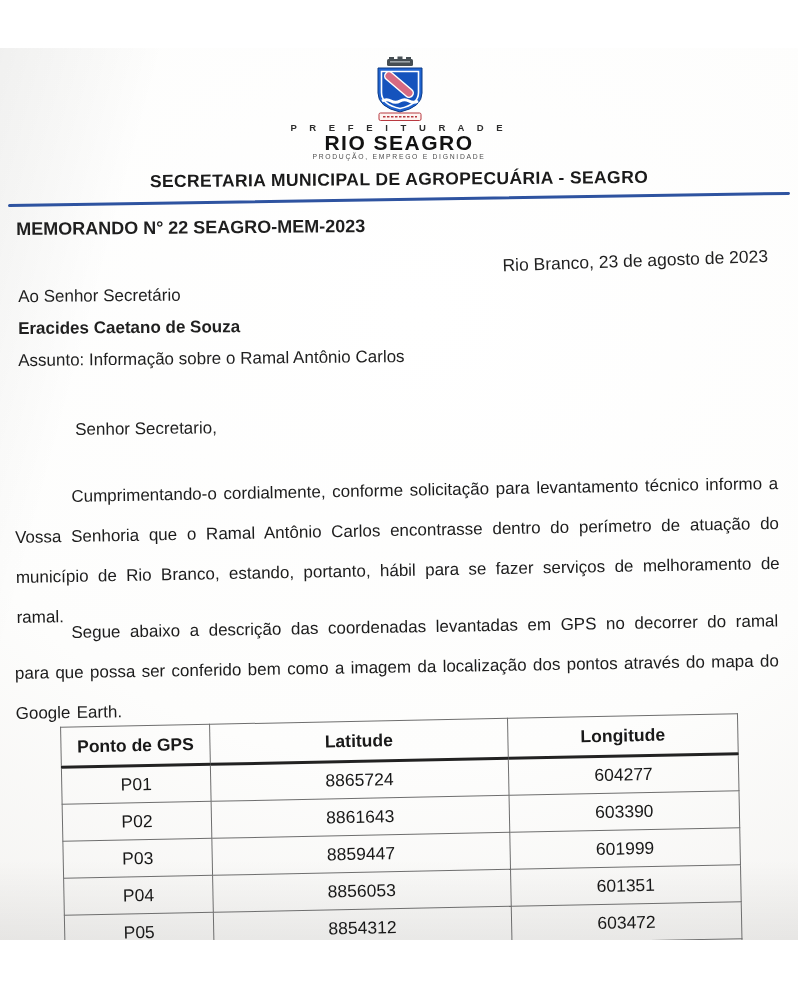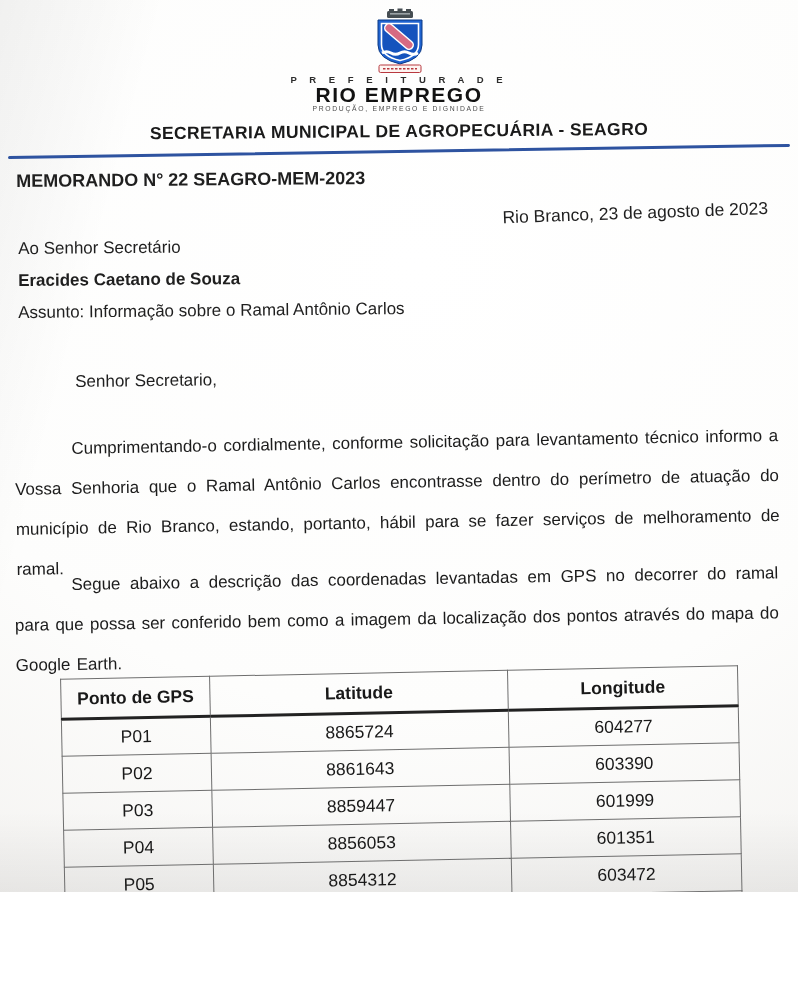--- a/index.html
+++ b/index.html
@@ -7,20 +7,21 @@
   body{
     font-family:"Liberation Sans","DejaVu Sans",sans-serif;
     color:#1f1f1f;
   }
   .page{
     position:relative; width:798px; height:892px; overflow:hidden;
     background:
       linear-gradient(105deg, rgba(0,0,0,0.05), rgba(0,0,0,0) 16%),
       linear-gradient(0deg, rgba(0,0,0,0.06), rgba(0,0,0,0) 9%),
       radial-gradient(130% 100% at 52% 30%, #ffffff 0%, #fdfdfc 50%, #f4f3f1 82%, #eae9e6 100%);
+    margin-top: 48px;
   }
   .abs{ position:absolute; }
 
   
   .crest{ left:362px; top:8px; width:76px; height:66px; }
   .brand{ left:0; right:0; top:74px; text-align:center; }
   .brand-pre{ font-size:9.5px; letter-spacing:5px; font-weight:600; color:#2d2d2d; }
   .brand-title{ font-size:21px; font-weight:800; letter-spacing:1.5px; color:#121212; line-height:19px; }
   .brand-tag{ font-size:6.8px; letter-spacing:1.7px; color:#4c4c4c; margin-top:1px; }
 
@@ -82,21 +83,21 @@
     <path d="M20,45 q4.5,-2.6 9,0 t9,0 t9,0 t9,0" stroke="#ffffff" stroke-width="3" fill="none"></path>
 
     <g>
       <rect x="17" y="57" width="42" height="7.5" rx="1.5" fill="#fdf4f1" stroke="#b8383f" stroke-width="1"></rect>
       <line x1="21" y1="60.8" x2="55" y2="60.8" stroke="#b8383f" stroke-width="1.6" stroke-dasharray="2.5 1.5"></line>
     </g>
   </svg>
 
   <div class="abs brand">
     <div class="brand-pre">P R E F E I T U R A   D E</div>
-    <div class="brand-title">RIO EMPREGO</div>
+    <div class="brand-title">RIO SEAGRO</div>
     <div class="brand-tag">PRODUÇÃO, EMPREGO E DIGNIDADE</div>
   </div>
 
   <div class="abs dept">SECRETARIA MUNICIPAL DE AGROPECUÁRIA - SEAGRO</div>
   <div class="abs rule"></div>
 
   <div class="abs memo-number">MEMORANDO N° 22 SEAGRO-MEM-2023</div>
   <div class="abs date-line">Rio Branco, 23 de agosto de 2023</div>
 
   <div class="abs addr-sal">Ao Senhor Secretário</div>

